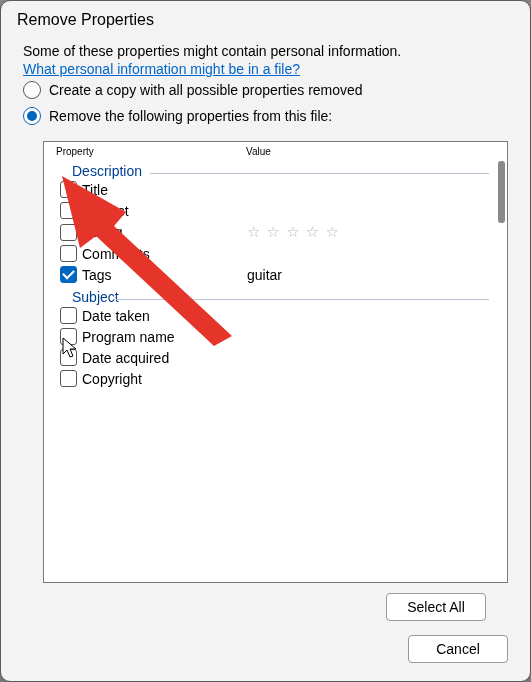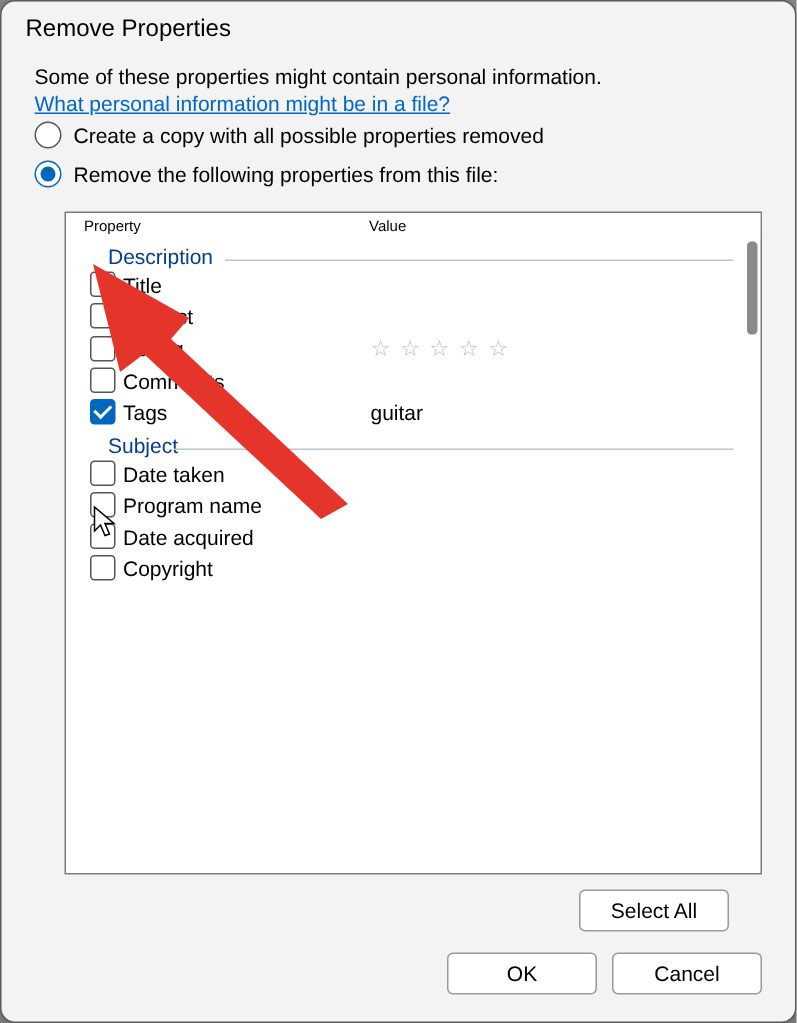--- a/index.html
+++ b/index.html
@@ -269,21 +269,20 @@
         </div>
       </div>
     </div>
 
     <div class="selectall-row">
       <button class="btn">Select All</button>
     </div>
   </div>
 
   <div class="footer">
-    <button class="btn">OK</button>
     <button class="btn">Cancel</button>
   </div>
 
   <svg class="arrow" viewBox="0 0 180 170">
     <defs></defs>
     <path d="M 170 160 L 52 50 L 64 36 L 0 0 L 18 72 L 34 60 L 152 170 Z" fill="#e5352b"></path>
   </svg>
 
   <svg class="cursor" width="20" height="24" viewBox="0 0 20 24">
     <path d="M1 1 L1 17 L5 13 L8 20 L11 19 L8 12 L14 12 Z" fill="#fff" stroke="#000" stroke-width="1"></path>

